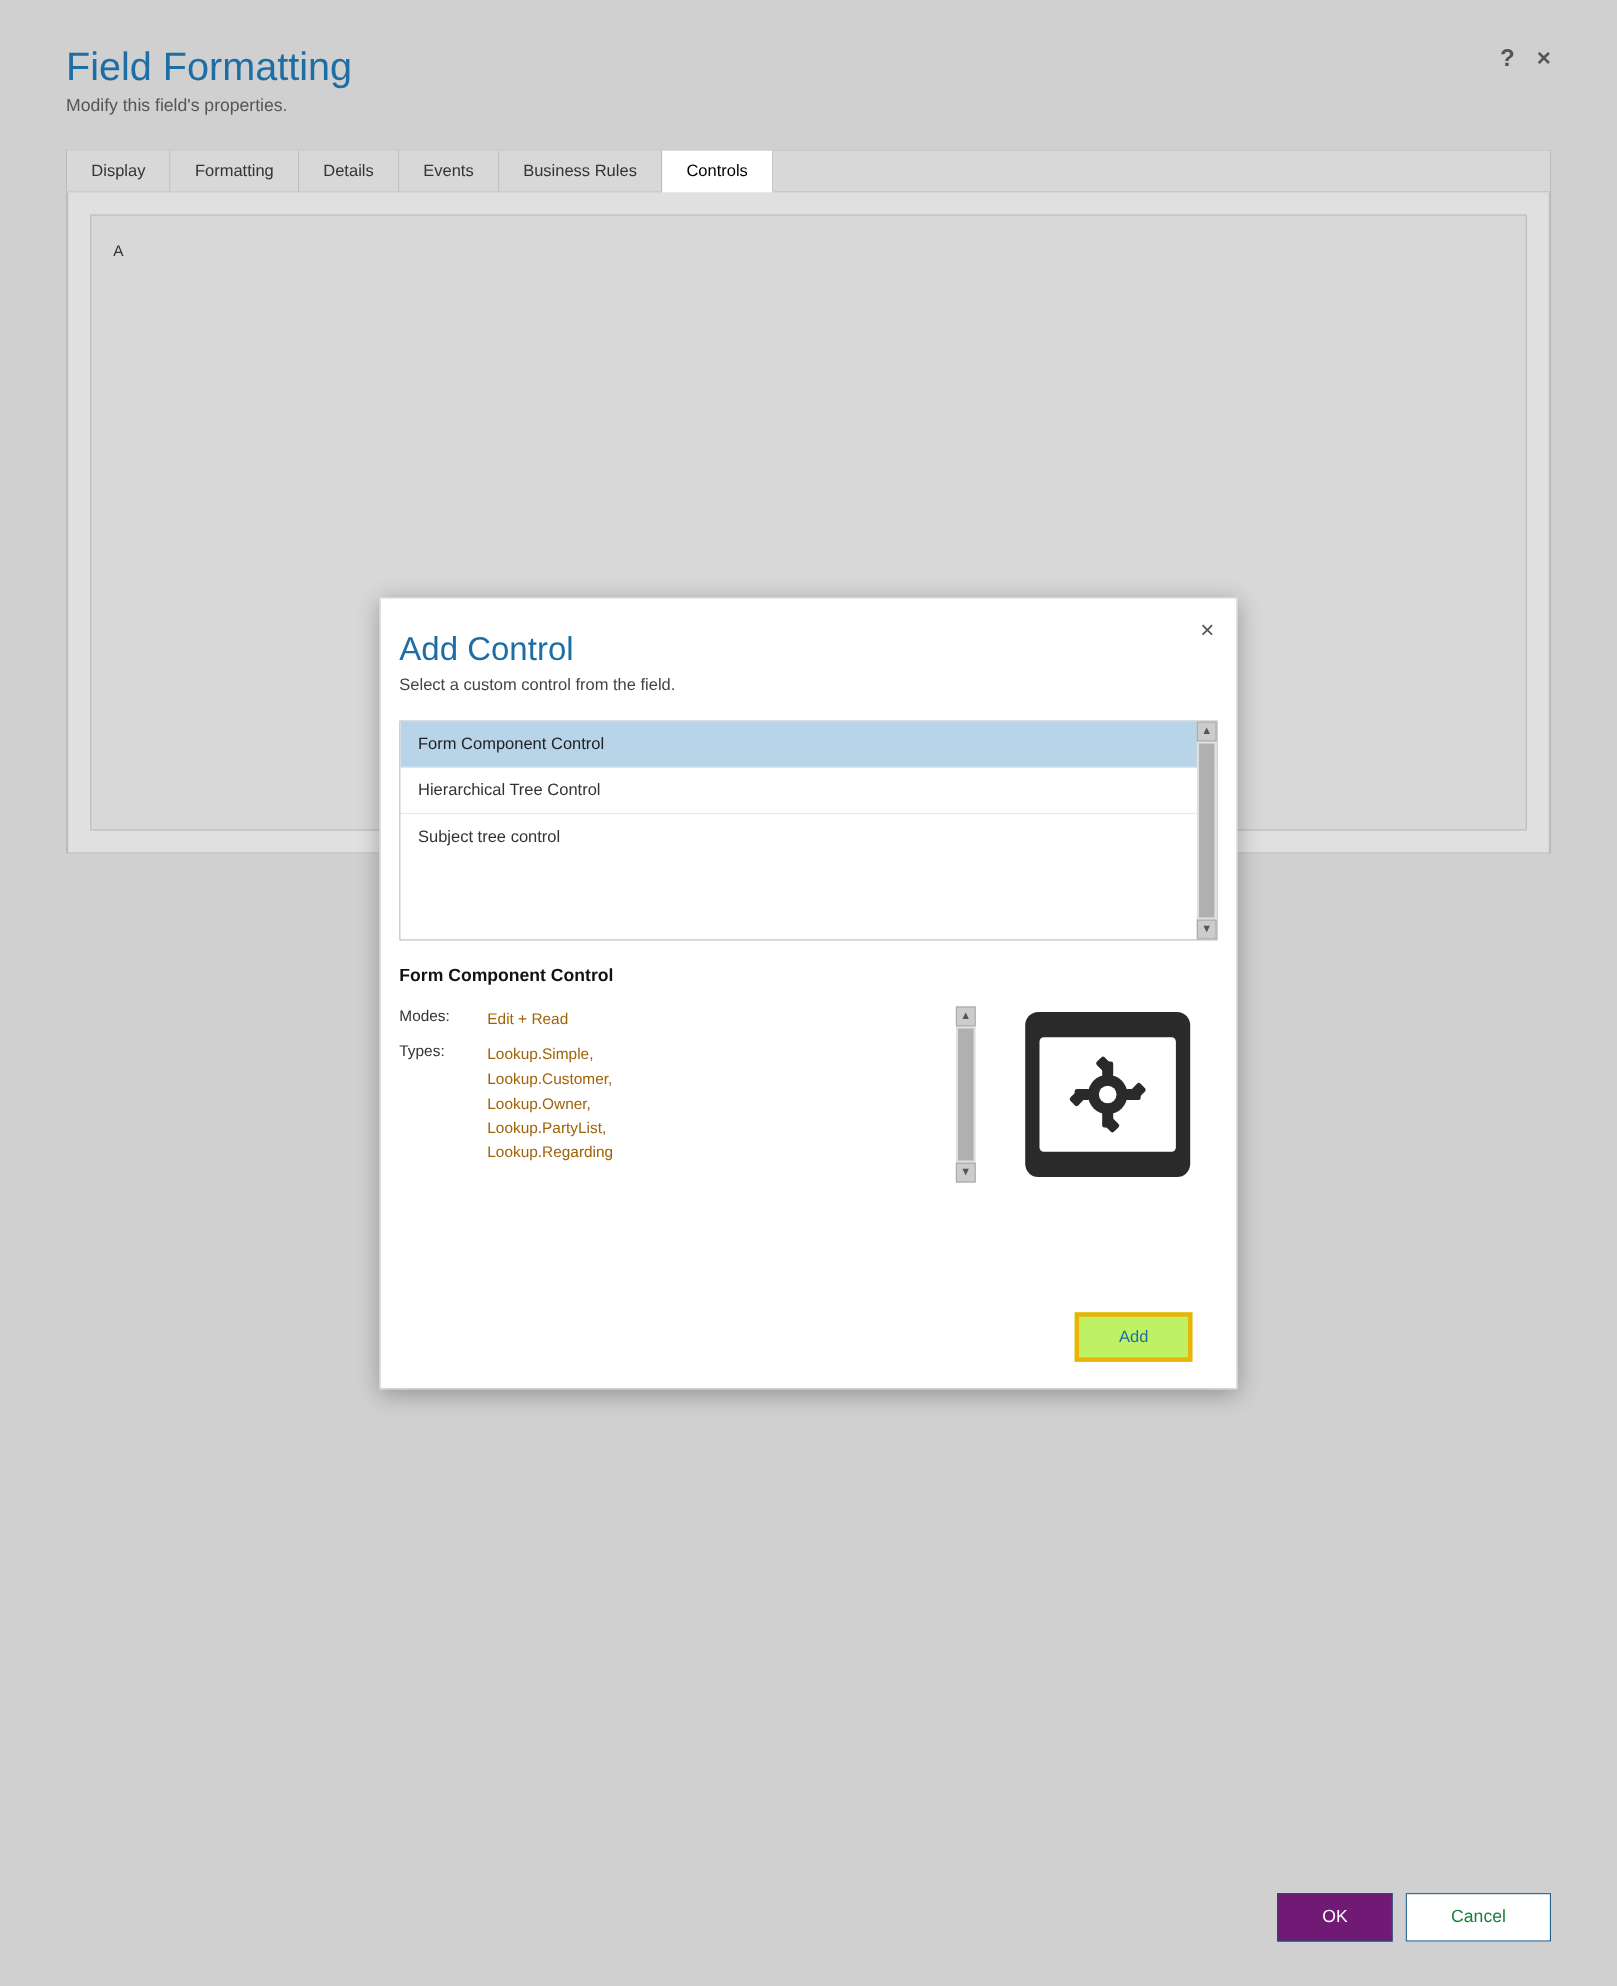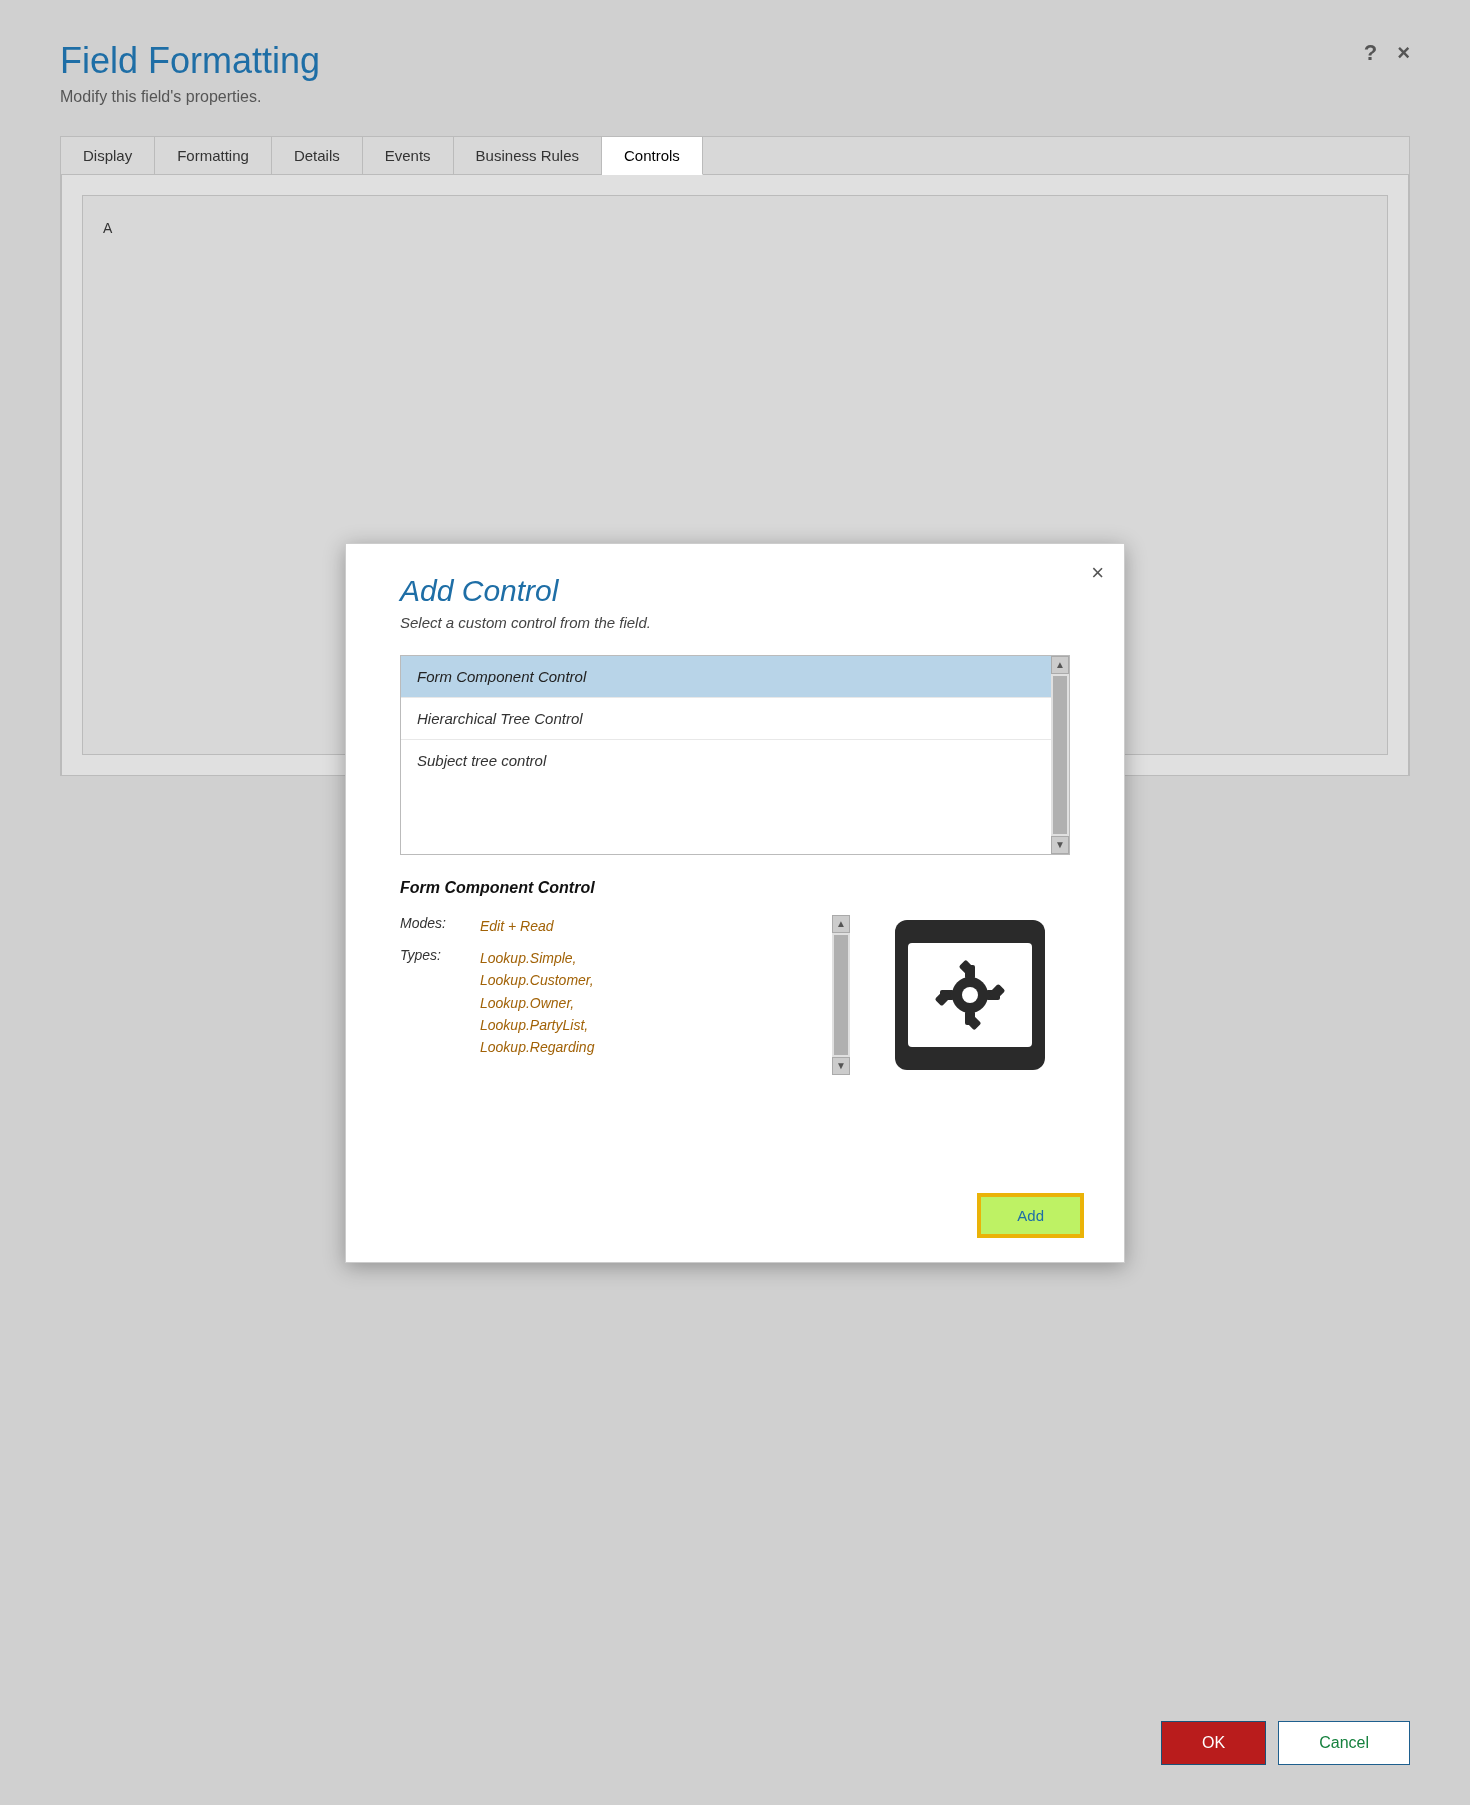--- a/index.html
+++ b/index.html
@@ -106,21 +106,21 @@
     
     .bottom-bar {
       position: absolute;
       bottom: 40px;
       right: 60px;
       display: flex;
       gap: 12px;
     }
 
     .btn-ok {
-      background: #b91c1c;
+      background: #701a75;
       color: #fff;
       border: 1px solid #1a5278;
       padding: 12px 40px;
       font-size: 16px;
       cursor: pointer;
       min-width: 100px;
     }
 
     .btn-cancel {
       background: #fff;
@@ -161,23 +161,22 @@
       position: absolute;
       top: 18px;
       right: 20px;
       font-size: 22px;
       color: #555;
       cursor: pointer;
       line-height: 1;
     }
 
     .modal-body {
-      padding: 30px 54px;
+      padding: 30px 17px;
       flex: 1;
-      font-style: italic;
     }
 
     .modal-title {
       font-size: 30px;
       font-weight: 300;
       color: #1e6ea6;
       margin-bottom: 6px;
     }
 
     .modal-subtitle {

